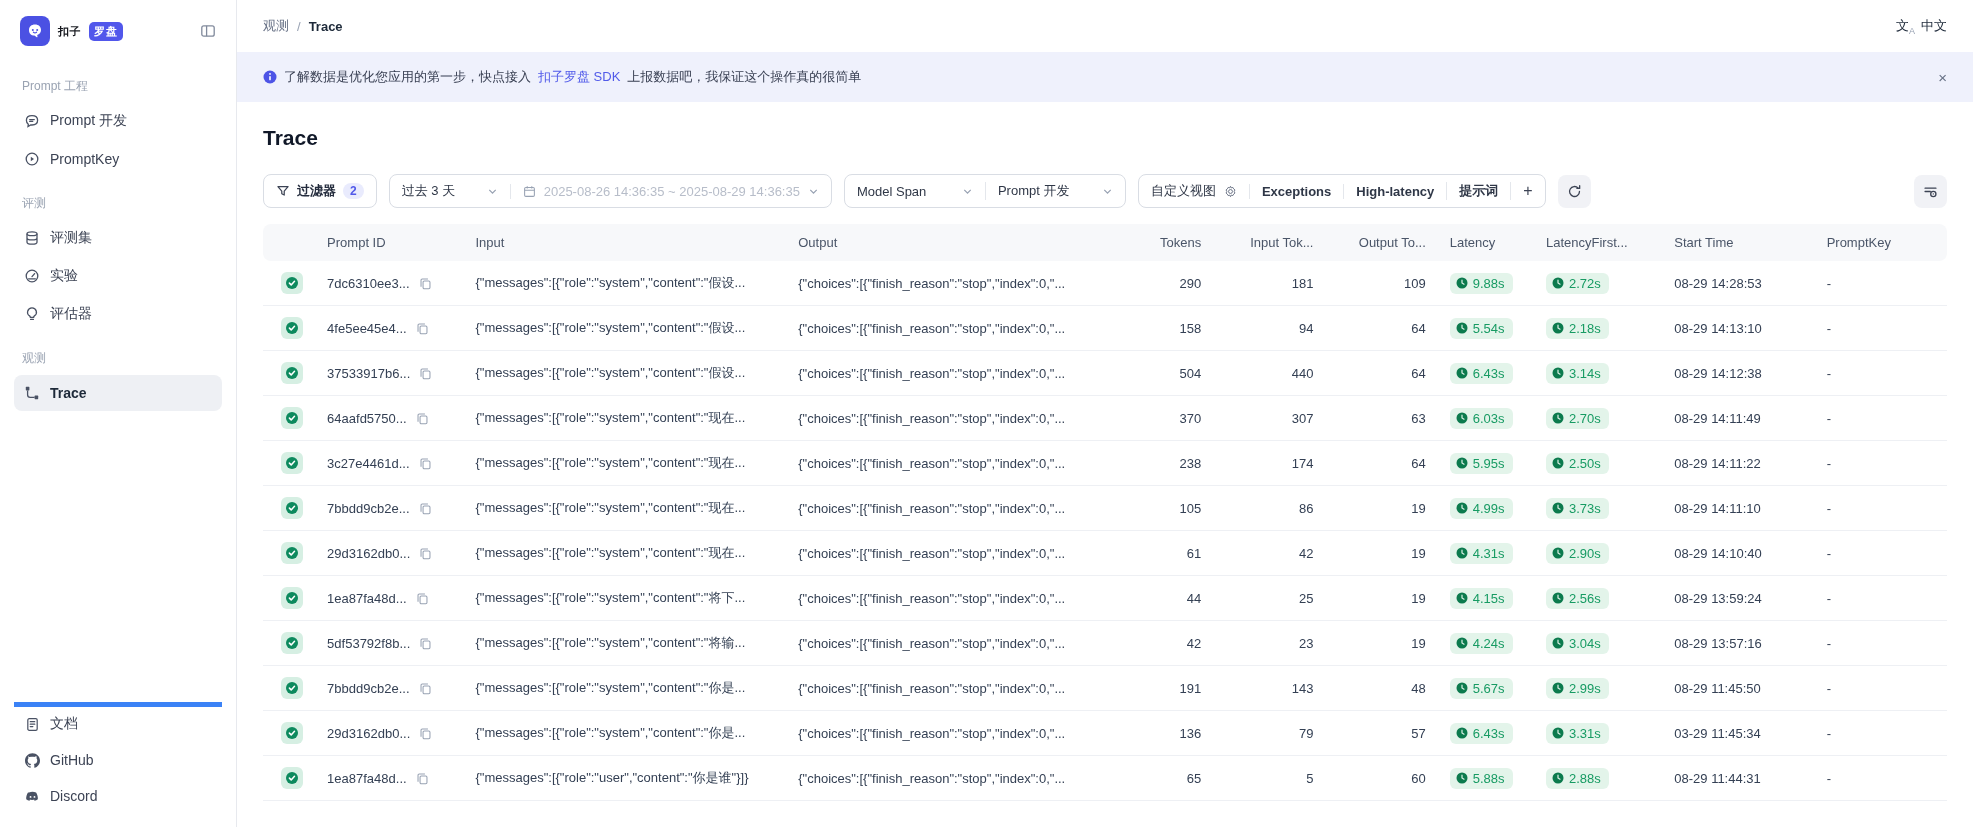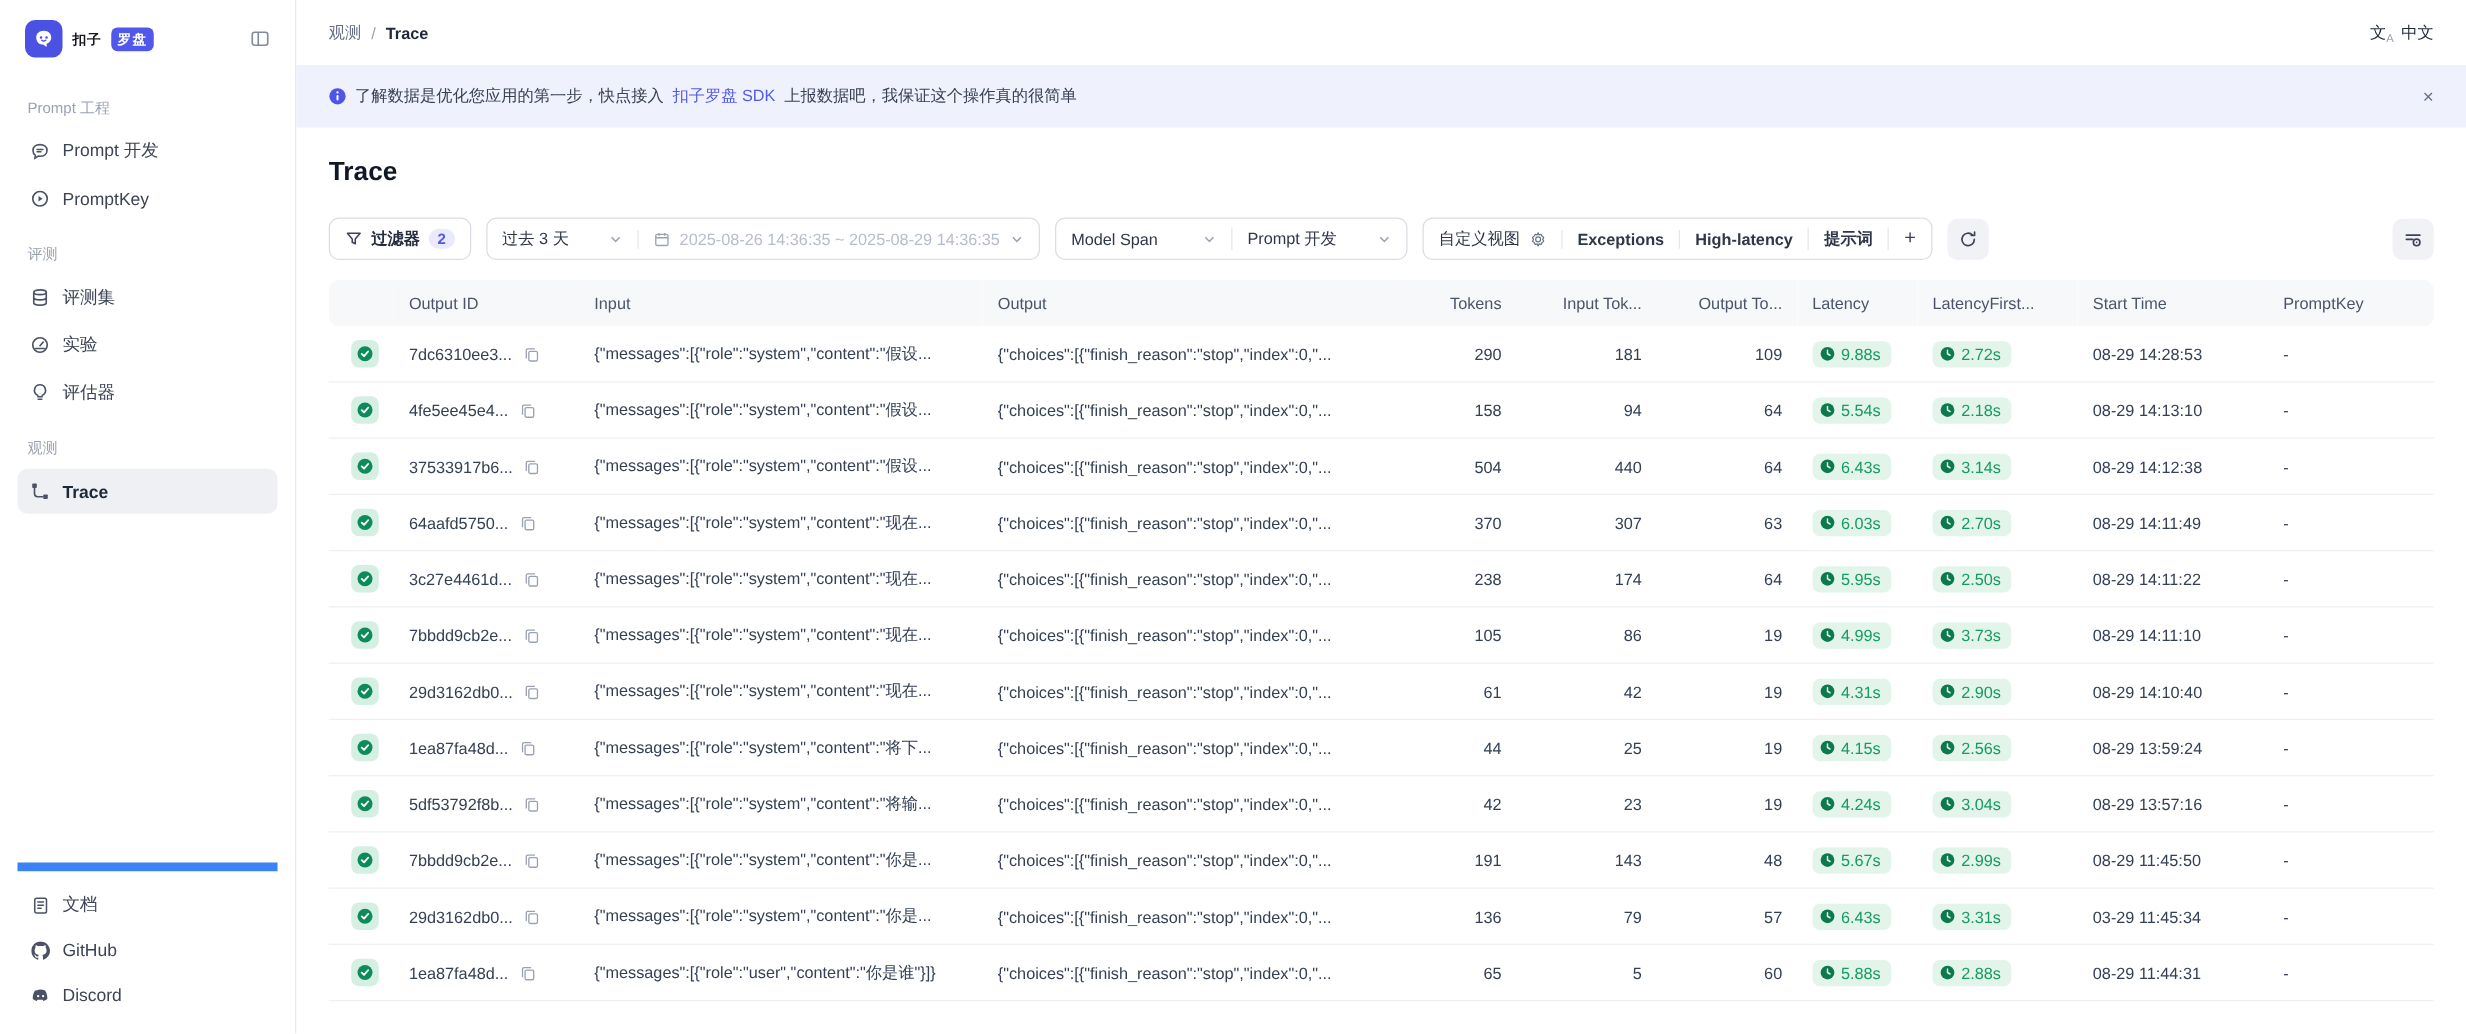--- a/index.html
+++ b/index.html
@@ -23,21 +23,21 @@
   .collapse-btn { margin-left:auto; color:#818a9c; display:flex; }
 
   .nav { margin-top:22px; flex:1; }
   .section-label { font-size:12px; color:#9aa3b2; margin:18px 8px 8px; }
   .nav .section-label:first-child { margin-top:8px; }
   .nav-item { display:flex; align-items:center; gap:10px; height:36px; padding:0 10px;
     border-radius:8px; font-size:14px; color:#3c4354; margin-bottom:2px; cursor:pointer; }
   .nav-item .ni-icon { color:#4a5264; display:flex; width:16px; justify-content:center; }
   .nav-item.active { background:#eef0f4; color:#1d2939; font-weight:600; }
 
-  .sidebar-footer { border-top:7px solid #3b82f6; padding-top:10px; }
+  .sidebar-footer { border-top:5px solid #3b82f6; }
   .sidebar-footer .nav-item { height:34px; }
 
   
   .main { flex:1; min-width:0; display:flex; flex-direction:column; }
   .topbar { height:52px; display:flex; align-items:center; justify-content:space-between; padding:0 26px; }
   .breadcrumb { display:flex; align-items:center; gap:8px; font-size:13px; color:#667085; }
   .crumb-sep { color:#98a2b3; }
   .crumb-current { color:#1d2939; font-weight:600; }
   .lang { display:flex; align-items:center; gap:6px; font-size:13px; color:#1d2939; cursor:pointer; }
   .lang-ico { font-size:13px; color:#1d2939; }
@@ -347,21 +347,21 @@
             <col style="width:112px">
             <col style="width:112px">
             <col style="width:96px">
           <col style="width:128px">
             <col style="width:152px">
             <col style="width:132px">
         </colgroup>
         <thead>
           <tr>
             <th></th>
-            <th>Output ID</th>
+            <th>Prompt ID</th>
             <th>Input</th>
             <th>Output</th>
             <th class="num">Tokens</th>
             <th class="num">Input Tok...</th>
             <th class="num">Output To...</th>
             <th>Latency</th>
             <th>LatencyFirst...</th>
             <th>Start Time</th>
             <th>PromptKey</th>
           </tr>

